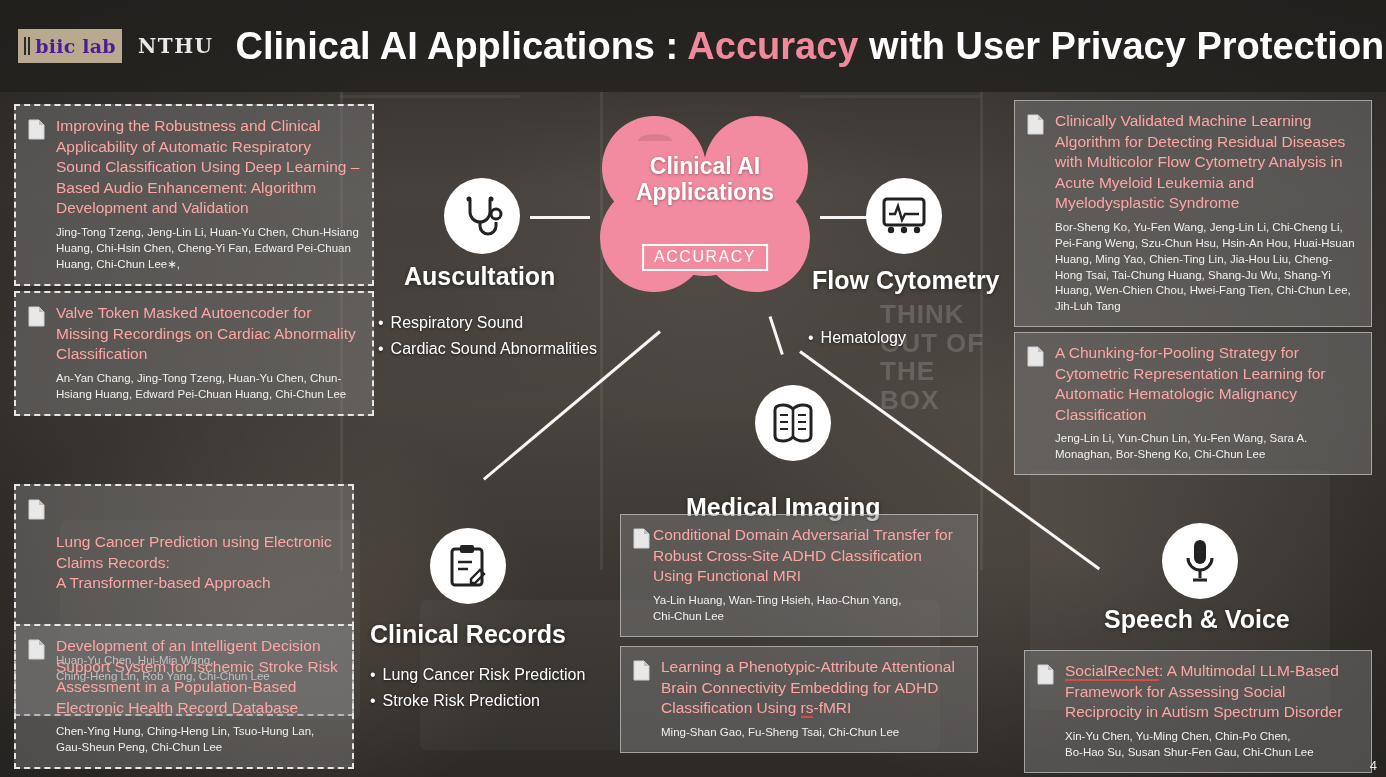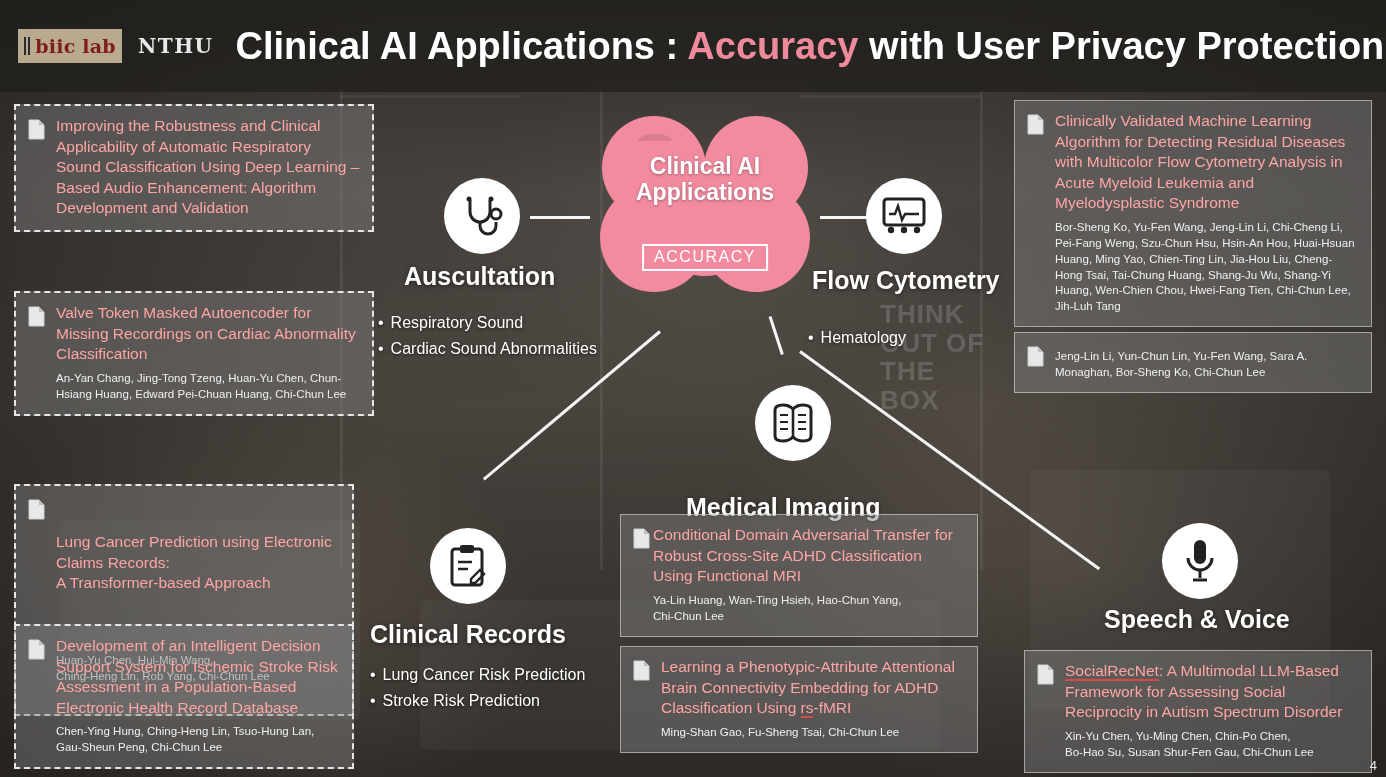--- a/index.html
+++ b/index.html
@@ -42,21 +42,21 @@
   #header {
     position: absolute; top: 0; left: 0; right: 0; height: 92px;
     background: rgba(32,30,28,0.72);
     display: flex; align-items: center;
     padding-left: 18px;
   }
   #biic-logo {
     width: 104px; height: 34px;
     background: #b9a98f;
     display: flex; align-items: center; justify-content: center;
-    color: #7f1d1d; font-size: 19px; font-weight: bold; letter-spacing: .2px;
+    color: #4c1d95; font-size: 19px; font-weight: bold; letter-spacing: .2px;
     font-family: "DejaVu Serif", serif;
   }
   #biic-logo .bar { display:inline-block; width:7px; height:18px; margin-right:4px;
     background: repeating-linear-gradient(90deg,#2b2b2b 0 2px, transparent 2px 4px); }
   #nthu-logo {
     margin-left: 16px; color: #e9e9e9; font-size: 20px; font-weight: bold;
     letter-spacing: 1.5px; font-family: "DejaVu Serif", serif;
   }
   #title {
     margin-left: 22px;
@@ -224,20 +224,21 @@
     </svg>
   </div>
   <div class="node-label" style="left:1104px; top:605px;">Speech &amp; Voice</div>
 
   <div class="card dashed" style="left:14px; top:104px; width:360px;">
     <svg class="doc-icon" viewBox="0 0 17 21">
       <path d="M1 1 h10 l5 5 v14 h-15 z" fill="#e8e8e8" stroke="#cfcfcf"></path>
       <path d="M11 1 v5 h5" fill="#bdbdbd"></path>
     </svg>
     <div class="card-title">Improving the Robustness and Clinical Applicability of Automatic Respiratory Sound Classification Using Deep Learning – Based Audio Enhancement: Algorithm Development and Validation</div>
+    <div class="card-authors">Jing-Tong Tzeng, Jeng-Lin Li, Huan-Yu Chen, Chun-Hsiang Huang, Chi-Hsin Chen, Cheng-Yi Fan, Edward Pei-Chuan Huang, Chi-Chun Lee∗,</div>
   </div>
 
   <div class="card dashed" style="left:14px; top:291px; width:360px;">
     <svg class="doc-icon" viewBox="0 0 17 21">
       <path d="M1 1 h10 l5 5 v14 h-15 z" fill="#e8e8e8" stroke="#cfcfcf"></path>
       <path d="M11 1 v5 h5" fill="#bdbdbd"></path>
     </svg>
     <div class="card-title">Valve Token Masked Autoencoder for Missing Recordings on Cardiac Abnormality Classification</div>
     <div class="card-authors">An-Yan Chang, Jing-Tong Tzeng, Huan-Yu Chen, Chun-Hsiang Huang, Edward Pei-Chuan Huang, Chi-Chun Lee</div>
   </div>
@@ -270,20 +271,21 @@
     </svg>
     <div class="card-title">Clinically Validated Machine Learning Algorithm for Detecting Residual Diseases with Multicolor Flow Cytometry Analysis in Acute Myeloid Leukemia and Myelodysplastic Syndrome</div>
     <div class="card-authors">Bor-Sheng Ko, Yu-Fen Wang, Jeng-Lin Li, Chi-Cheng Li, Pei-Fang Weng, Szu-Chun Hsu, Hsin-An Hou, Huai-Hsuan Huang, Ming Yao, Chien-Ting Lin, Jia-Hou Liu, Cheng-Hong Tsai, Tai-Chung Huang, Shang-Ju Wu, Shang-Yi Huang, Wen-Chien Chou, Hwei-Fang Tien, Chi-Chun Lee, Jih-Luh Tang</div>
   </div>
 
   <div class="card solid" style="left:1014px; top:332px; width:358px;">
     <svg class="doc-icon" viewBox="0 0 17 21">
       <path d="M1 1 h10 l5 5 v14 h-15 z" fill="#e8e8e8" stroke="#cfcfcf"></path>
       <path d="M11 1 v5 h5" fill="#bdbdbd"></path>
     </svg>
+    <div class="card-title">A Chunking-for-Pooling Strategy for Cytometric Representation Learning for Automatic Hematologic Malignancy Classification</div>
     <div class="card-authors">Jeng-Lin Li, Yun-Chun Lin, Yu-Fen Wang, Sara A. Monaghan, Bor-Sheng Ko, Chi-Chun Lee</div>
   </div>
 
   <div class="card solid" style="left:1024px; top:650px; width:348px;">
     <svg class="doc-icon" viewBox="0 0 17 21">
       <path d="M1 1 h10 l5 5 v14 h-15 z" fill="#e8e8e8" stroke="#cfcfcf"></path>
       <path d="M11 1 v5 h5" fill="#bdbdbd"></path>
     </svg>
     <div class="card-title"><span class="u-red">SocialRecNet</span><span>: A Multimodal LLM-Based Framework for Assessing Social Reciprocity in Autism Spectrum Disorder</span></div>
     <div class="card-authors" style="white-space:pre-line;">Xin-Yu Chen, Yu-Ming Chen, Chin-Po Chen,

